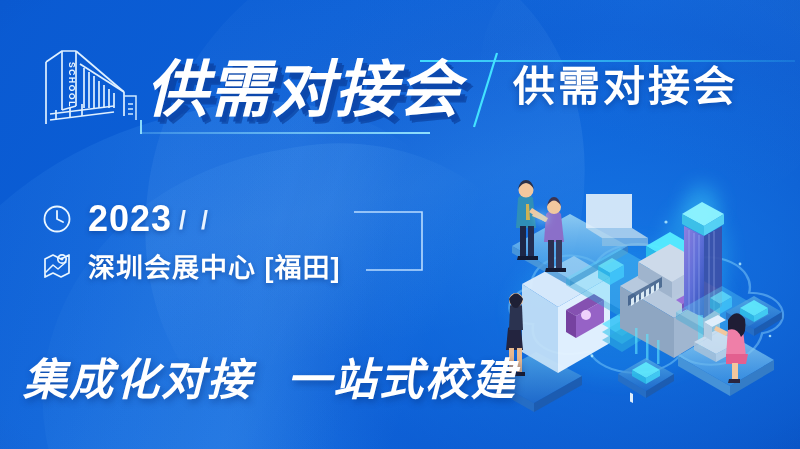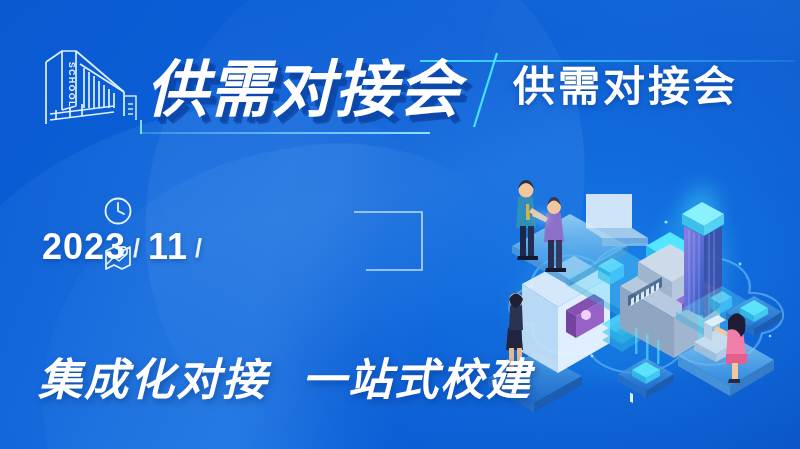--- a/index.html
+++ b/index.html
@@ -79,42 +79,42 @@
     position:absolute;left:142px;top:132px;width:288px;height:2px;
     background:linear-gradient(90deg,rgba(140,225,255,0.25),rgba(150,230,255,0.95));
   }
   .rule-tick{
     position:absolute;left:140px;top:120px;width:2px;height:14px;
     background:rgba(150,230,255,0.9);
   }
 
   
   .info{position:absolute;left:42px;top:196px;}
-  .info-line{display:flex;align-items:center;height:46px;flex-direction:column;}
+  .info-line{display:flex;align-items:center;height:46px;}
   .info-ic{width:30px;height:30px;flex:0 0 auto;margin-right:16px;}
   .date-text{
     font-size:36px;font-weight:700;color:#ffffff;letter-spacing:1px;
     display:flex;align-items:baseline;white-space:nowrap;
     font-family:"Liberation Sans","DejaVu Sans",sans-serif;
     text-shadow:0 2px 5px rgba(4,40,110,0.40);
   }
   .date-text .sep{
     font-size:25px;font-weight:700;color:#eaf4ff;margin:0 7px;position:relative;top:-2px;
   }
   .venue-text{
     font-size:27px;font-weight:700;color:#ffffff;letter-spacing:1px;white-space:nowrap;
     font-family:"Liberation Sans","DejaVu Sans",sans-serif;
     text-shadow:0 2px 5px rgba(4,40,110,0.40);
   }
   .bracket{position:absolute;left:352px;top:208px;width:74px;height:70px;}
   .bracket .ln{stroke:#b9dcff;stroke-width:1.6;fill:none;}
 
   
   .slogan{
-    position:absolute;left:38px;top:344px;
+    position:absolute;left:23px;top:344px;
     font-size:44px;font-weight:700;font-style:italic;color:#ffffff;
     letter-spacing:2px;white-space:nowrap;
     font-family:Liberation Mono, monospace;
     text-shadow:2px 3px 7px rgba(4,40,110,0.45);
   }
   .slogan .gap{display:inline-block;width:34px;}
 
   
   .illo{position:absolute;left:470px;top:160px;width:340px;height:270px;}
 </style>
@@ -417,34 +417,34 @@
     <div class="info-line">
       <span class="info-ic">
         <svg viewBox="0 0 30 30" width="30" height="30" xmlns="http://www.w3.org/2000/svg">
           <circle cx="15" cy="15" r="12.5" fill="none" stroke="#eaf6ff" stroke-width="1.8"></circle>
           <path d="M15,7 L15,15 L21,18" fill="none" stroke="#eaf6ff" stroke-width="1.8" stroke-linecap="round" stroke-linejoin="round"></path>
         </svg>
       </span>
       <span class="date-text">
         <span>2023</span>
         <span class="sep">/</span>
-        <span>11</span>
         <span class="sep">/</span>
       </span>
     </div>
 
     <div class="info-line">
       <span class="info-ic">
         <svg viewBox="0 0 30 30" width="30" height="30" xmlns="http://www.w3.org/2000/svg">
           <path d="M3,9 L11,5 L19,9 L27,5 L27,23 L19,27 L11,23 L3,27 Z" fill="none" stroke="#eaf6ff" stroke-width="1.7" stroke-linejoin="round"></path>
           <path d="M4,22 L11,15 L16,19 L24,12" fill="none" stroke="#eaf6ff" stroke-width="1.5" stroke-linejoin="round" stroke-linecap="round"></path>
           <circle cx="20" cy="9" r="4.2" fill="none" stroke="#eaf6ff" stroke-width="1.7"></circle>
           <circle cx="20" cy="9" r="1.4" fill="#eaf6ff"></circle>
         </svg>
       </span>
+      <span class="venue-text">深圳会展中心 [福田]</span>
     </div>
   </div>
 
   <span class="bracket">
     <svg viewBox="0 0 74 70" width="74" height="70" xmlns="http://www.w3.org/2000/svg">
       <path class="ln" d="M2,4 L70,4 L70,62 L14,62"></path>
     </svg>
   </span>
 
   <div class="slogan">

